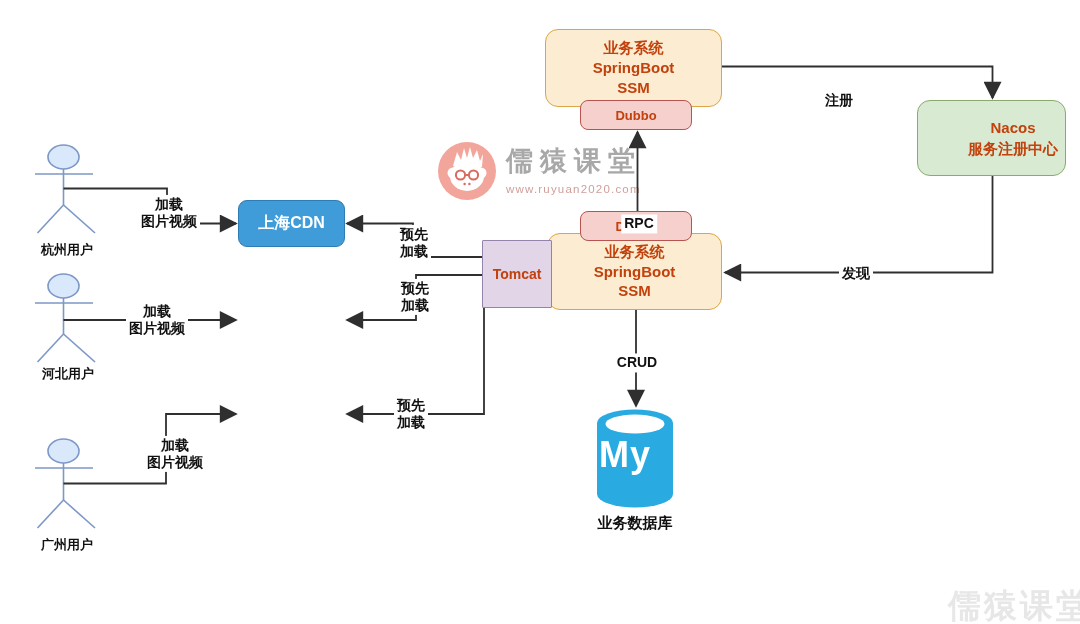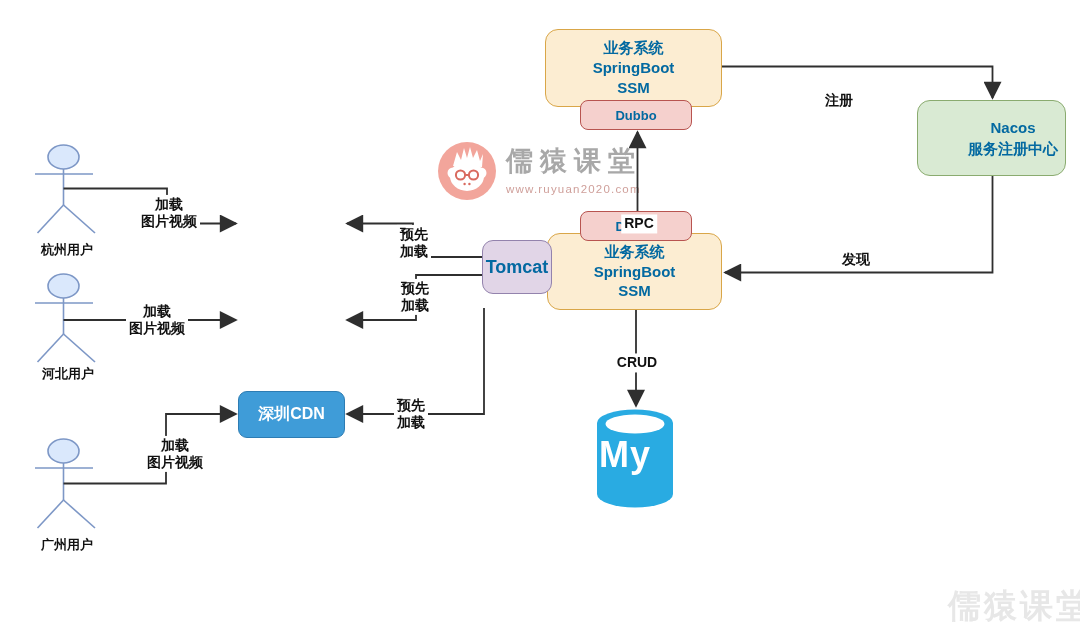--- a/index.html
+++ b/index.html
@@ -11,29 +11,29 @@
     --db-fill:#29abe2;
     --figure-fill:#dae8fc; --figure-stroke:#7d97c6;
     --line:#2f2f2f;
     --wm-pink:#f2a59b; --wm-gray:#a8a8a8; --wm-url:#cf9f9a;
   }
   html,body{margin:0;padding:0;background:#ffffff;}
   body{font-family:"Liberation Sans", sans-serif;}
   #stage{position:relative;width:1080px;height:624px;background:#ffffff;overflow:hidden;}
   #wires{position:absolute;left:0;top:0;width:1080px;height:624px;z-index:1;}
   .node{position:absolute;display:flex;align-items:center;justify-content:center;
-        box-sizing:border-box;text-align:center;font-weight:bold;color:#0369a1;}
+        box-sizing:border-box;text-align:center;font-weight:bold;color:#c2410c;}
   .cdn{width:107px;height:47px;background:var(--cdn-fill);border:1.5px solid var(--cdn-border);
        border-radius:9px;color:#ffffff;font-size:16px;z-index:2;}
   .service{width:177px;height:78px;background:var(--service-fill);border:1.5px solid var(--service-border);
        border-radius:13px;font-size:15px;line-height:1.32;white-space:pre-line;z-index:2;}
   .dubbo{width:112px;height:30px;background:var(--dubbo-fill);border:1.5px solid var(--dubbo-border);
        border-radius:8px;font-size:13px;z-index:3;}
-  .tomcat{width:70px;height:54px;background:var(--tomcat-fill);border:1.5px solid var(--tomcat-border);
-       border-radius:11px;font-size:18px;z-index:3;}
+  .tomcat{width:70px;height:68px;background:var(--tomcat-fill);border:1.5px solid var(--tomcat-border);
+       border-radius:1px;font-size:14px;z-index:3;}
   .nacos{width:149px;height:76px;background:var(--nacos-fill);border:1.5px solid var(--nacos-border);
        border-radius:13px;font-size:15px;line-height:1.4;white-space:pre-line;z-index:2;padding-left:43px;}
   .edge-label{position:absolute;transform:translate(-50%,-50%);background:#ffffff;
        font-weight:bold;font-size:14px;line-height:1.22;text-align:center;color:#111;
        white-space:pre-line;padding:1px 3px;z-index:4;}
   .user-label{position:absolute;transform:translateX(-50%);font-weight:bold;font-size:13px;
        color:#111;z-index:2;white-space:nowrap;}
   .db-logo{position:absolute;left:597px;top:434px;width:56px;text-align:center;color:#ffffff;
        font-weight:bold;font-size:36px;letter-spacing:1px;z-index:3;}
   .db-label{position:absolute;left:560px;top:514px;width:150px;text-align:center;
@@ -116,22 +116,22 @@
     <path d="M992.5,176 V272.5 H725" style="stroke:var(--line)" stroke-width="1.8" fill="none" marker-end="url(#arr)"></path>
 
     <path d="M636,310 V406" style="stroke:var(--line)" stroke-width="1.8" fill="none" marker-end="url(#arr)"></path>
 
     <g>
       <path d="M597,423 a38,13.5 0 0 1 76,0 v71 a38,13.5 0 0 1 -76,0 z" style="fill:var(--db-fill)"></path>
       <ellipse cx="635" cy="424" rx="29.5" ry="9.5" fill="#ffffff"></ellipse>
     </g>
   </svg>
 
-  <div class="node cdn" style="left:238px;top:391px;">
-    <span>深圳CDN</span>
+  <div class="node cdn" style="left:238px;top:200px;">
+    <span>上海CDN</span>
   </div>
 
   <div class="node service" style="left:545px;top:29px;">
     <span>业务系统
 SpringBoot
 SSM</span>
   </div>
   <div class="node dubbo" style="left:580px;top:100px;">
     <span>Dubbo</span>
   </div>
@@ -147,20 +147,21 @@
   <div class="node tomcat" style="left:482px;top:240px;">
     <span>Tomcat</span>
   </div>
 
   <div class="node nacos" style="left:917px;top:100px;">
     <span>Nacos
 服务注册中心</span>
   </div>
 
   <div class="db-logo">My</div>
+  <div class="db-label">业务数据库</div>
 
   <div class="user-label" style="left:67px;top:241px;">杭州用户</div>
   <div class="user-label" style="left:68px;top:365px;">河北用户</div>
   <div class="user-label" style="left:67px;top:536px;">广州用户</div>
 
   <div class="edge-label" style="left:169px;top:213px;">加载
 图片视频</div>
   <div class="edge-label" style="left:157px;top:320px;">加载
 图片视频</div>
   <div class="edge-label" style="left:175px;top:454px;">加载
@@ -169,17 +170,17 @@
   <div class="edge-label" style="left:414px;top:243px;">预先
 加载</div>
   <div class="edge-label" style="left:415px;top:297px;">预先
 加载</div>
   <div class="edge-label" style="left:411px;top:414px;">预先
 加载</div>
 
   <div class="edge-label" style="left:639px;top:176px;margin-top:48px;">RPC</div>
   <div class="edge-label" style="left:637px;top:363px;">CRUD</div>
   <div class="edge-label" style="left:839px;top:65px;margin-top:36px;">注册</div>
-  <div class="edge-label" style="left:856px;top:260px;">发现</div>
+  <div class="edge-label" style="left:856px;top:274px;">发现</div>
 
   <div class="ghost">儒猿课堂</div>
 
 </div>
 
 </body></html>

